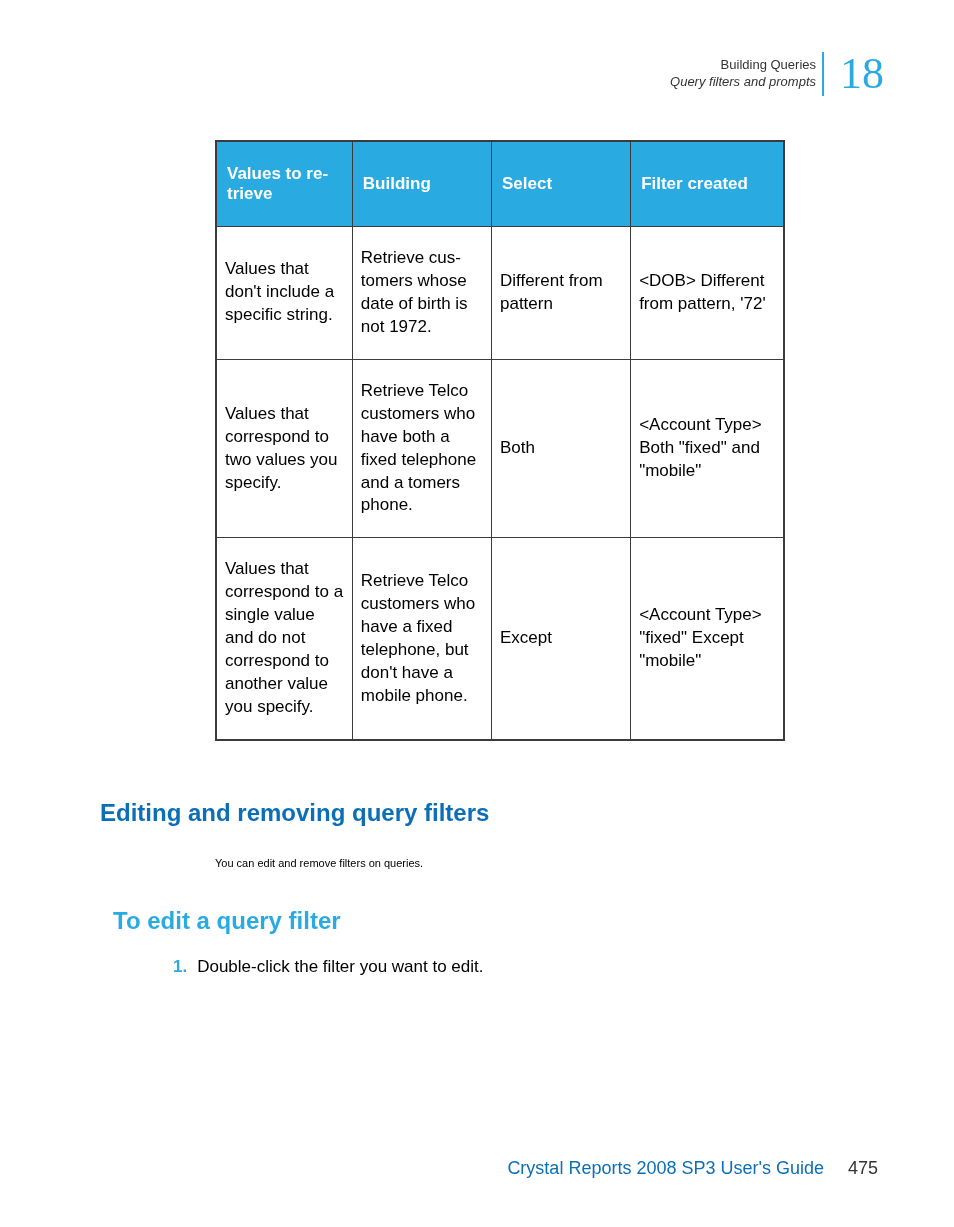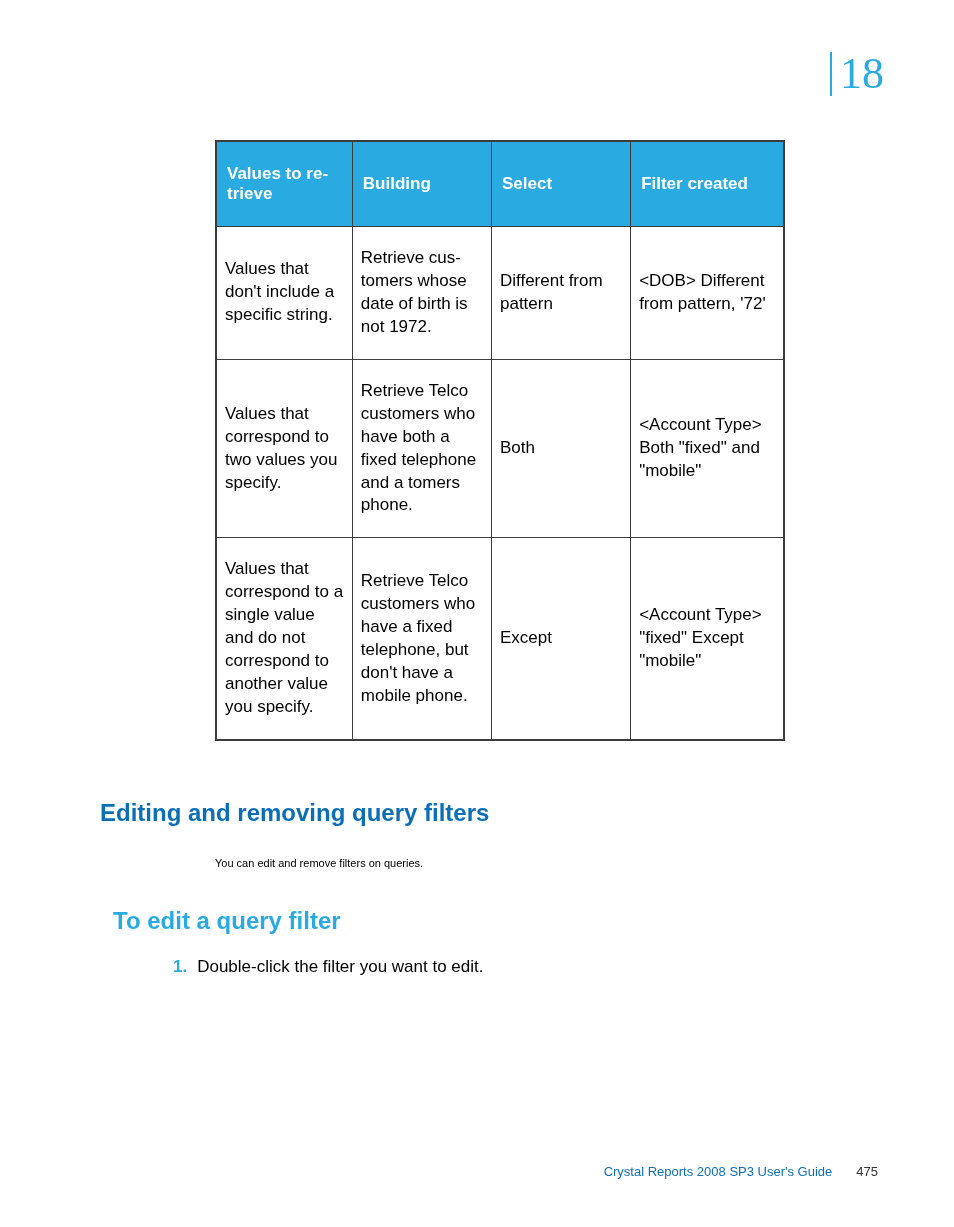--- a/index.html
+++ b/index.html
@@ -26,21 +26,21 @@
     line-height: 1.3;
   }
   .header-text .line1 { color: #333; }
   .header-text .line2 { font-style: italic; color: #333; }
   .chapter-num {
     font-family: Georgia, 'Times New Roman', serif;
     font-size: 44px;
     color: #29abe2;
     font-weight: normal;
     border-left: 2px solid #29abe2;
-    padding-left: 8px;
+    padding-left: 16px;
     line-height: 1;
   }
   .content {
     position: absolute;
     top: 140px;
     left: 215px;
     width: 570px;
   }
   table.filter-table {
     border-collapse: collapse;
@@ -96,32 +96,36 @@
     gap: 10px;
   }
   .step-num {
     color: #29abe2;
     font-weight: bold;
   }
   .footer {
     position: absolute;
     bottom: 48px;
     right: 76px;
-    font-size: 13px;
+    font-size: 18px;
     display: flex;
     gap: 24px;
     align-items: flex-start;
   }
   .footer-title { color: #0b6fb8; }
   .footer-page { color: #333; }
 </style>
 </head>
 <body>
 
 <div class="header">
+  <div class="header-text">
+    <div class="line1">Building Queries</div>
+    <div class="line2">Query filters and prompts</div>
+  </div>
   <div class="chapter-num">18</div>
 </div>
 
 <div class="content">
 
   <table class="filter-table">
     <thead>
       <tr>
         <th class="col1">Values to re­trieve</th>
         <th class="col2">Building</th>

